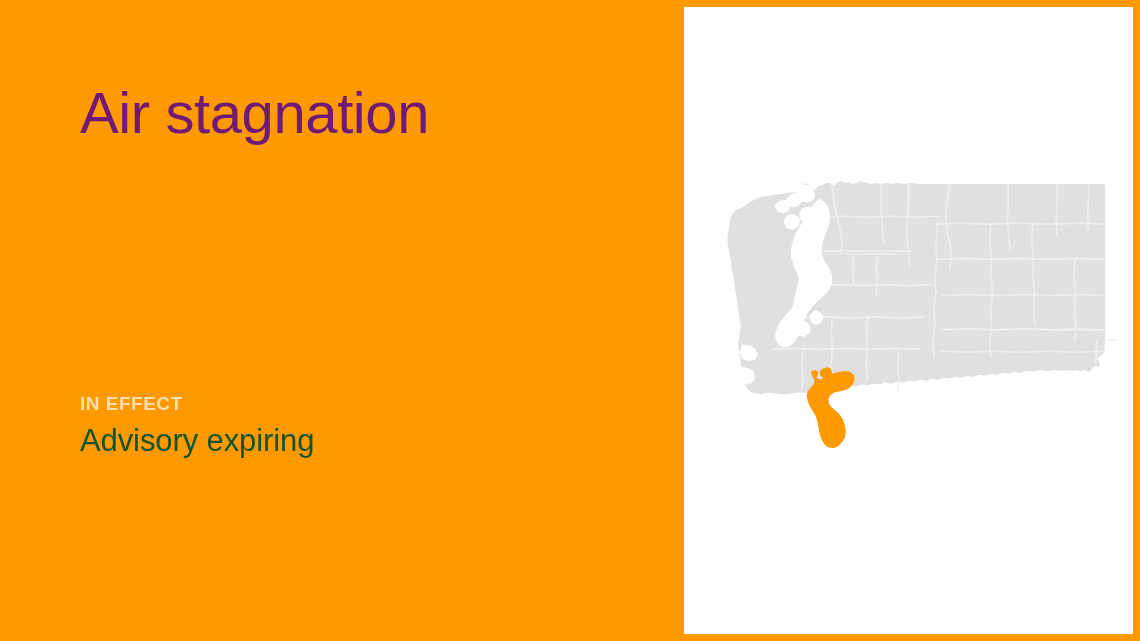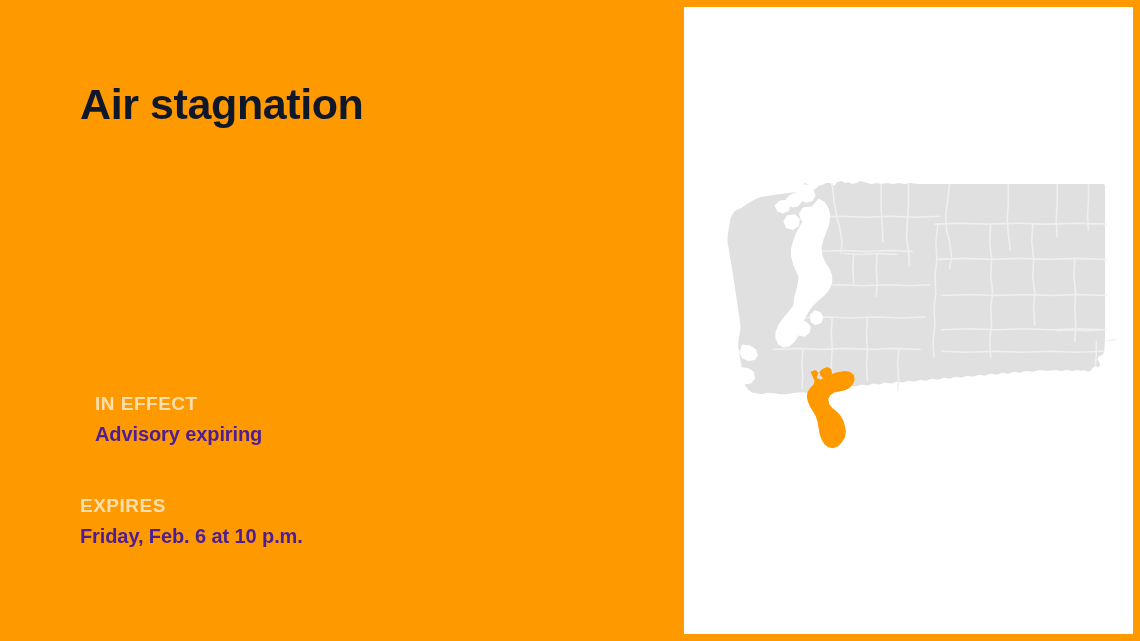--- a/index.html
+++ b/index.html
@@ -31,51 +31,51 @@
     height: 641px;
     flex: 0 0 684px;
     background: #ff9900;
   }
 
   .alert-title {
     position: absolute;
     left: 80px;
     top: 80px;
     width: 520px;
-    font-size: 43px;
-    font-weight: bold;
+    font-size: 58px;
+    font-weight: normal;
     line-height: 1.14;
-    color: #0f172a;
+    color: #701a75;
     letter-spacing: -0.4px;
   }
 
   .detail-block {
     position: absolute;
     left: 80px;
     width: 560px;
   }
 
-  .detail-block.in-effect { top: 392px; margin-left: 15px; }
+  .detail-block.in-effect { top: 392px; }
   .detail-block.expires   { top: 494px; }
 
   .detail-label {
     font-size: 19px;
     font-weight: bold;
     line-height: 1.25;
     letter-spacing: 0.5px;
     color: rgba(255, 255, 255, 0.68);
   }
 
   .detail-value {
     margin-top: 6px;
-    font-size: 20px;
-    font-weight: bold;
+    font-size: 31px;
+    font-weight: normal;
     line-height: 1.2;
     letter-spacing: -0.1px;
-    color: #4c1d95;
+    color: #14532d;
   }
 
   
   .map-panel {
     position: relative;
     flex: 1 1 auto;
     height: 641px;
     background: #ffffff;
     border-right: 7px solid #ff9900;
     border-bottom: 7px solid #ff9900;
@@ -101,24 +101,20 @@
 
     <div class="alert-title">
       <div>Air stagnation</div>
     </div>
 
     <div class="detail-block in-effect">
       <div class="detail-label">IN EFFECT</div>
       <div class="detail-value">Advisory expiring</div>
     </div>
 
-    <div class="detail-block expires">
-      <div class="detail-label">EXPIRES</div>
-      <div class="detail-value">Friday, Feb. 6 at 10 p.m.</div>
-    </div>
 
   </div>
 
   <div class="map-panel">
     <svg class="map-svg" viewBox="0 0 456 641" preserveAspectRatio="xMidYMid meet">
 
       <g>
         <path fill="#e0e0e0" d="M 117 190
                  L 118 183 L 122 180 L 126 182 L 128 187 L 133 186 L 136 183
                  L 140 182 L 144 180 L 148 180 L 150 183 L 153 182 L 155 179

